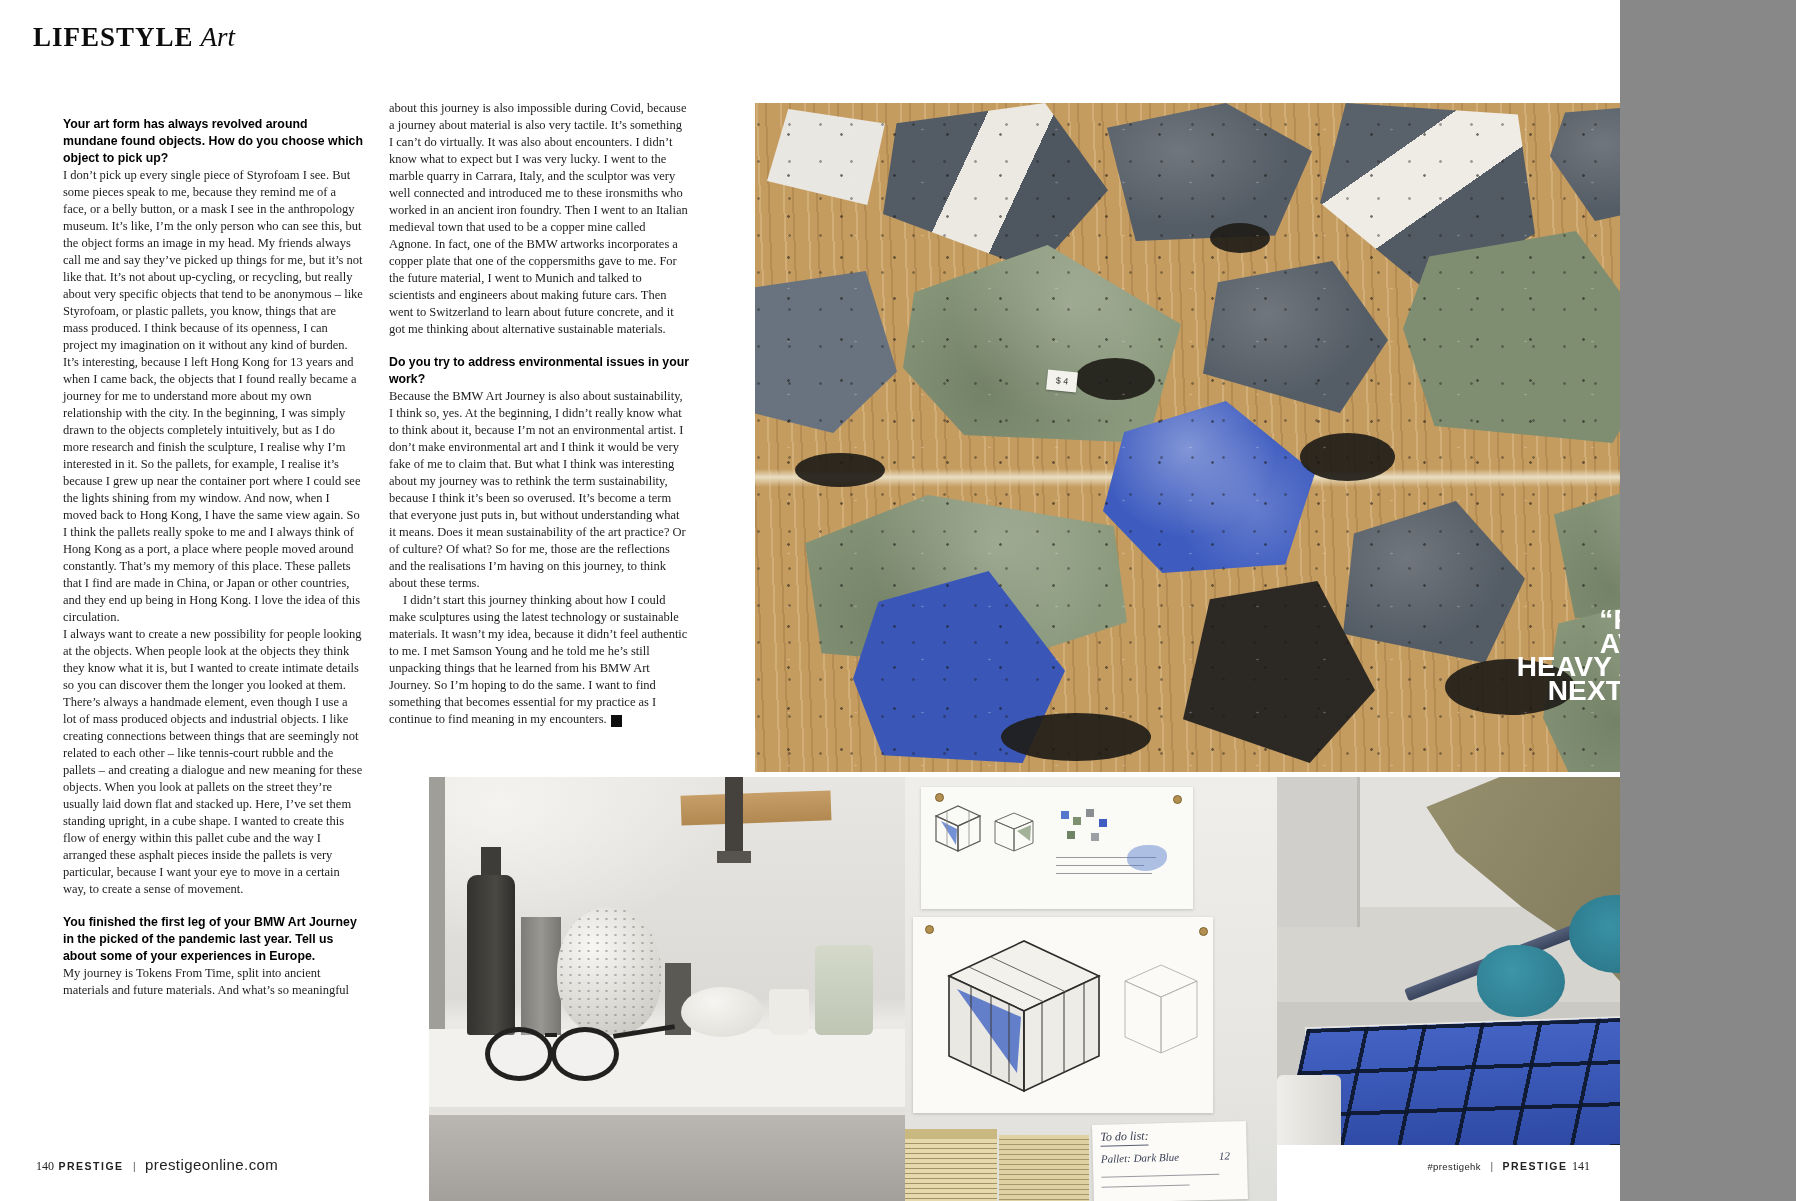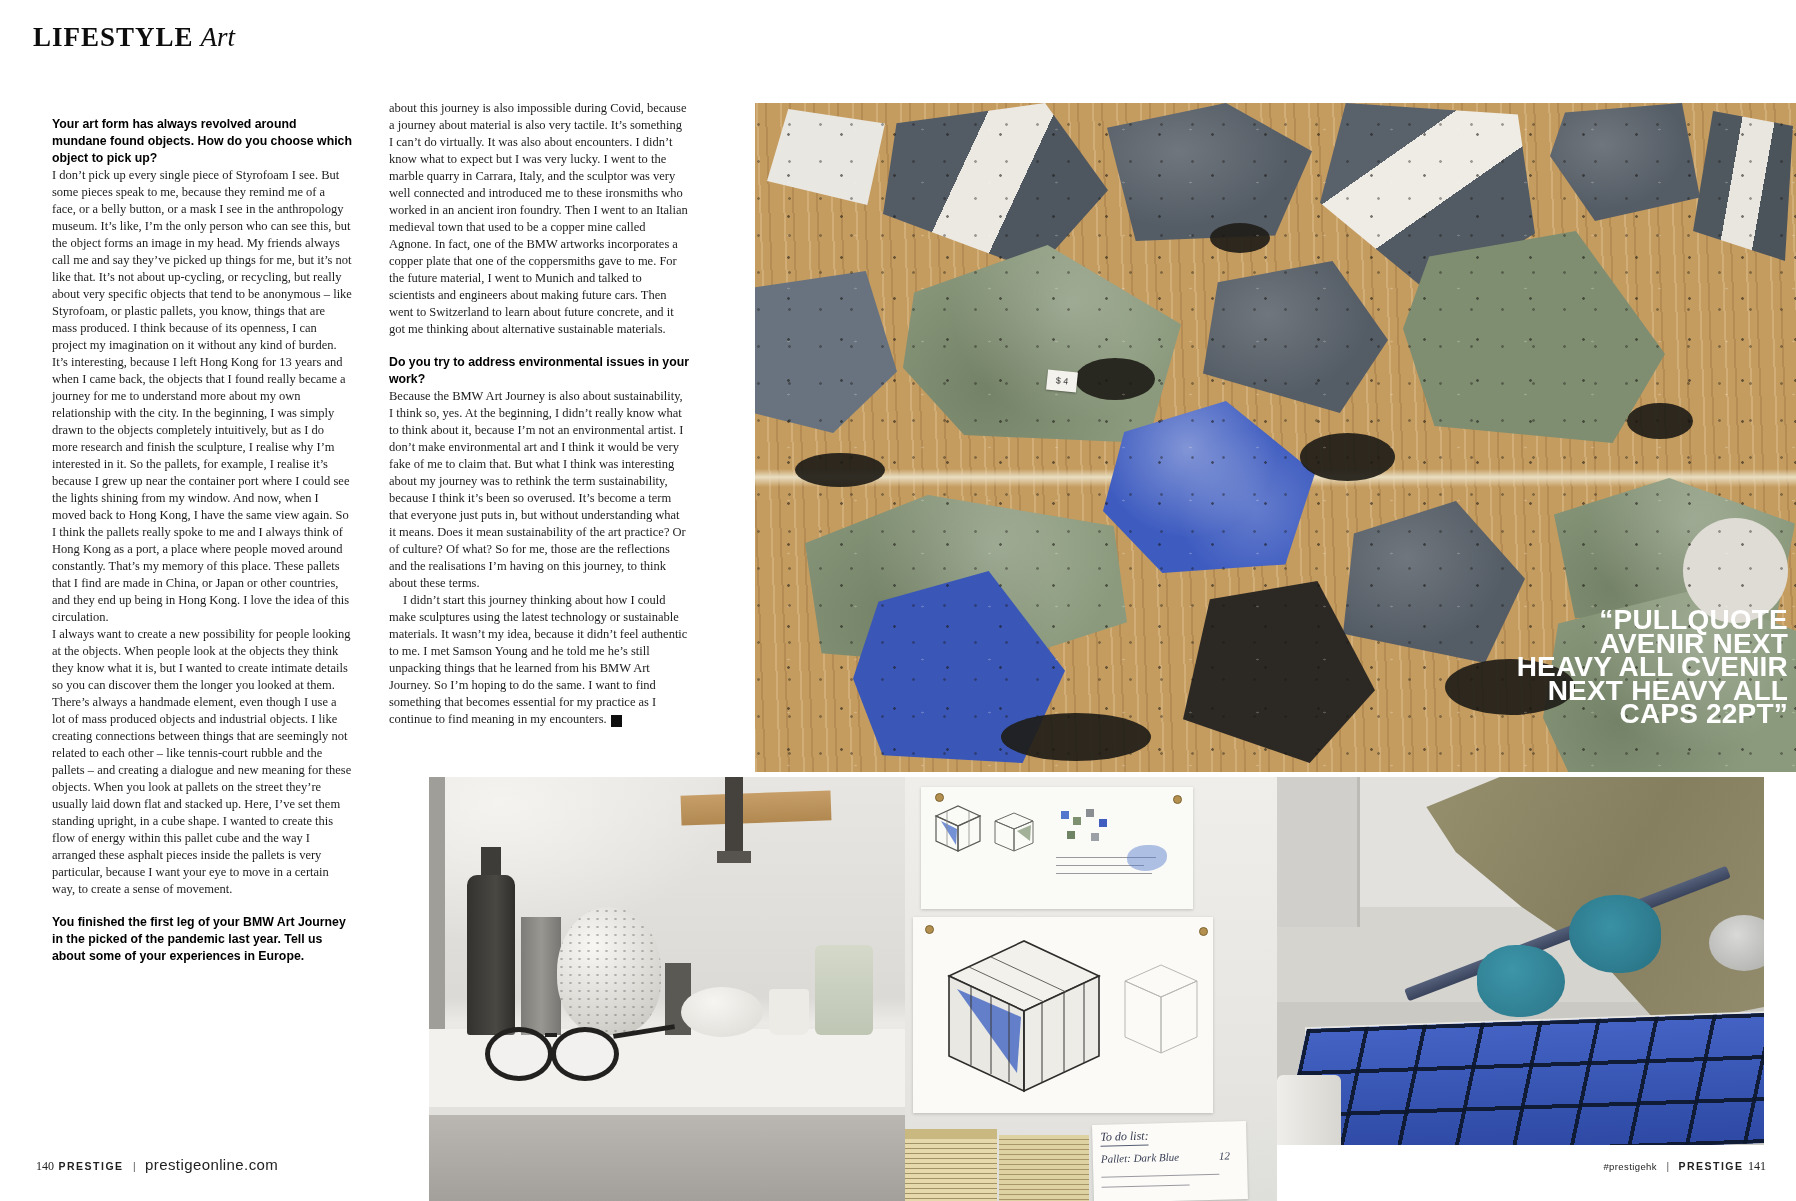--- a/index.html
+++ b/index.html
@@ -1,26 +1,26 @@
 <!DOCTYPE html>
 <html><head>
 <meta charset="utf-8">
 <style>
   html,body{margin:0;padding:0;background:#888;}
-  .page{position:relative;width:1796px;height:1201px;background:#ffffff;overflow:hidden;
+  .page{position:relative;width:1620px;height:1201px;background:#ffffff;overflow:hidden;
         font-family:"Liberation Serif",serif;color:#1b1b1b;}
 
   
   .mast{position:absolute;left:33px;top:22px;white-space:nowrap;}
   .mast .sec{font-family:"Liberation Serif",serif;font-weight:700;font-size:27px;letter-spacing:1px;color:#0d0d0d;}
   .mast .sub{font-family:"Liberation Serif",serif;font-style:italic;font-size:27px;margin-left:7px;color:#0d0d0d;}
 
   
   .col{position:absolute;width:300px;font-size:12.5px;line-height:17px;color:#1c1c1c;}
-  #col1{left:52px;top:116px;}
+  #col1{left:63px;top:116px;}
   #col2{left:389px;top:100px;}
   .q{font-family:"Liberation Sans",sans-serif;font-weight:700;font-size:12.3px;line-height:17px;color:#000;margin:16px 0 0 0;}
   .col .q:first-child{margin-top:0;}
   .a{margin:0;}
   .a.indent{text-indent:14px;}
   .endmark{display:inline-block;width:11px;height:12px;background:#0e0e0e;color:#fff;
            font-family:"Liberation Sans",sans-serif;font-weight:700;font-size:8.5px;line-height:12px;
            text-align:center;margin-left:4px;vertical-align:-1px;}
 
   
@@ -176,20 +176,21 @@
   <div class="mast">
     <span class="sec">LIFESTYLE</span><span class="sub">Art</span>
   </div>
 
   <div class="col" id="col1">
     <p class="q">Your art form has always revolved around mundane found objects. How do you choose which object to pick up?</p>
     <p class="a">I don’t pick up every single piece of Styrofoam I see. But some pieces speak to me, because they remind me of a face, or a belly button, or a mask I see in the anthropology museum. It’s like, I’m the only person who can see this, but the object forms an image in my head. My friends always call me and say they’ve picked up things for me, but it’s not like that. It’s not about up-cycling, or recycling, but really about very specific objects that tend to be anonymous – like Styrofoam, or plastic pallets, you know, things that are mass produced. I think because of its openness, I can project my imagination on it without any kind of burden.</p>
     <p class="a">It’s interesting, because I left Hong Kong for 13 years and when I came back, the objects that I found really became a journey for me to understand more about my own relationship with the city. In the beginning, I was simply drawn to the objects completely intuitively, but as I do more research and finish the sculpture, I realise why I’m interested in it. So the pallets, for example, I realise it’s because I grew up near the container port where I could see the lights shining from my window. And now, when I moved back to Hong Kong, I have the same view again. So I think the pallets really spoke to me and I always think of Hong Kong as a port, a place where people moved around constantly. That’s my memory of this place. These pallets that I find are made in China, or Japan or other countries, and they end up being in Hong Kong. I love the idea of this circulation.</p>
     <p class="a">I always want to create a new possibility for people looking at the objects. When people look at the objects they think they know what it is, but I wanted to create intimate details so you can discover them the longer you looked at them. There’s always a handmade element, even though I use a lot of mass produced objects and industrial objects. I like creating connections between things that are seemingly not related to each other – like tennis-court rubble and the pallets – and creating a dialogue and new meaning for these objects. When you look at pallets on the street they’re usually laid down flat and stacked up. Here, I’ve set them standing upright, in a cube shape. I wanted to create this flow of energy within this pallet cube and the way I arranged these asphalt pieces inside the pallets is very particular, because I want your eye to move in a certain way, to create a sense of movement.</p>
     <p class="q">You finished the first leg of your BMW Art Journey in the picked of the pandemic last year. Tell us about some of your experiences in Europe.</p>
+    <p class="a">My journey is Tokens From Time, split into ancient materials and future materials. And what’s so meaningful</p>
   </div>
 
   <div class="col" id="col2">
     <p class="a">about this journey is also impossible during Covid, because a journey about material is also very tactile. It’s something I can’t do virtually. It was also about encounters. I didn’t know what to expect but I was very lucky. I went to the marble quarry in Carrara, Italy, and the sculptor was very well connected and introduced me to these ironsmiths who worked in an ancient iron foundry. Then I went to an Italian medieval town that used to be a copper mine called Agnone. In fact, one of the BMW artworks incorporates a copper plate that one of the coppersmiths gave to me. For the future material, I went to Munich and talked to scientists and engineers about making future cars. Then went to Switzerland to learn about future concrete, and it got me thinking about alternative sustainable materials.</p>
     <p class="q">Do you try to address environmental issues in your work?</p>
     <p class="a">Because the BMW Art Journey is also about sustainability, I think so, yes. At the beginning, I didn’t really know what to think about it, because I’m not an environmental artist. I don’t make environmental art and I think it would be very fake of me to claim that. But what I think was interesting about my journey was to rethink the term sustainability, because I think it’s been so overused. It’s become a term that everyone just puts in, but without understanding what it means. Does it mean sustainability of the art practice? Or of culture? Of what? So for me, those are the reflections and the realisations I’m having on this journey, to think about these terms.</p>
     <p class="a indent"><span>I didn’t start this journey thinking about how I could make sculptures using the latest technology or sustainable materials. It wasn’t my idea, because it didn’t feel authentic to me. I met Samson Young and he told me he’s still unpacking things that he learned from his BMW Art Journey. So I’m hoping to do the same. I want to find something that becomes essential for my practice as I continue to find meaning in my encounters.</span><span class="endmark">P</span></p>
   </div>
 
 

